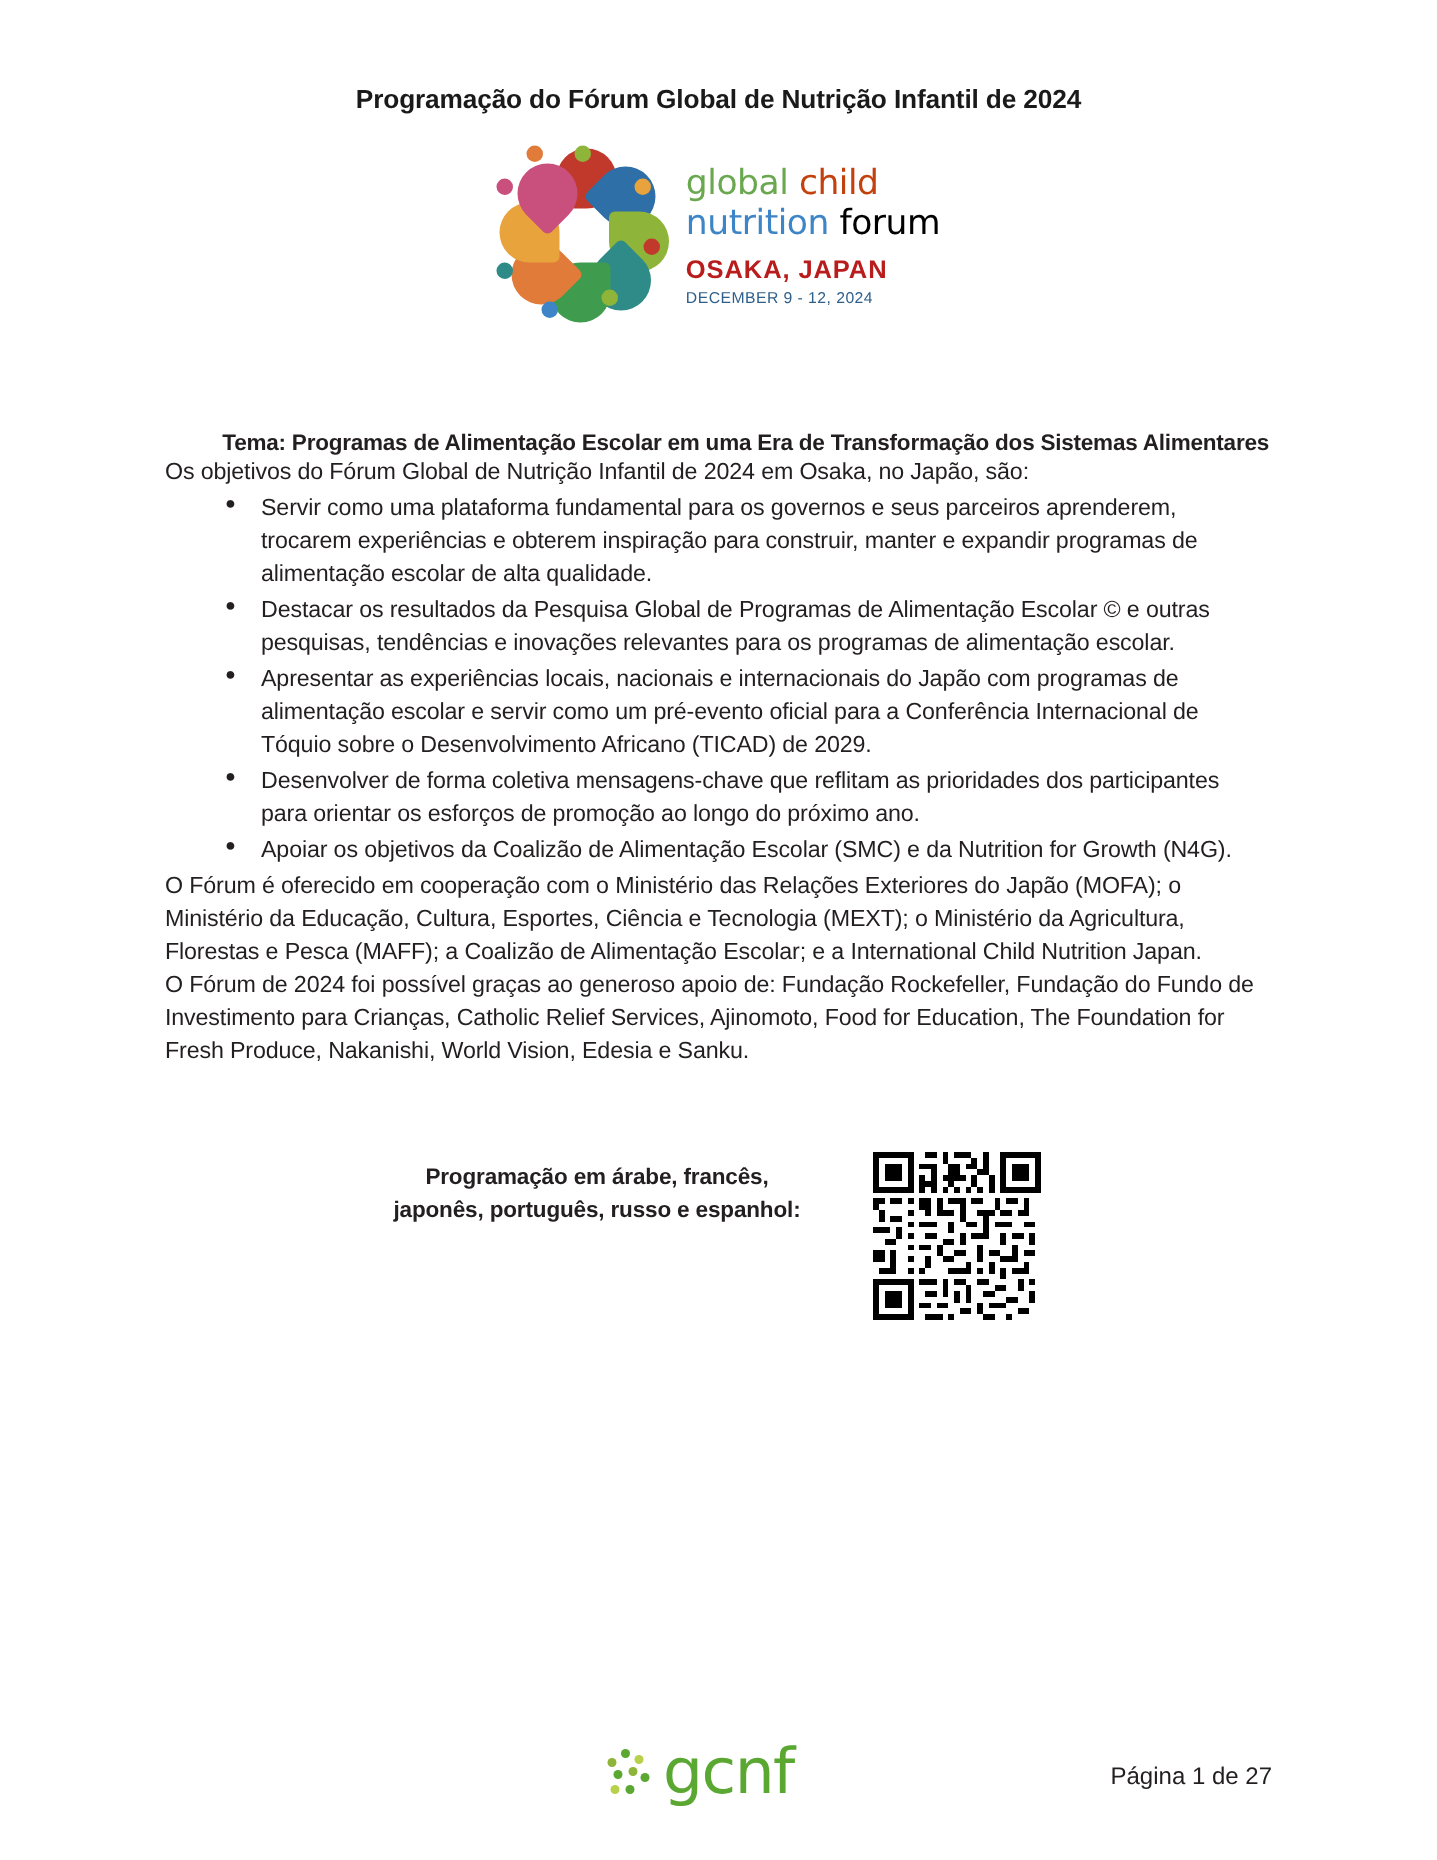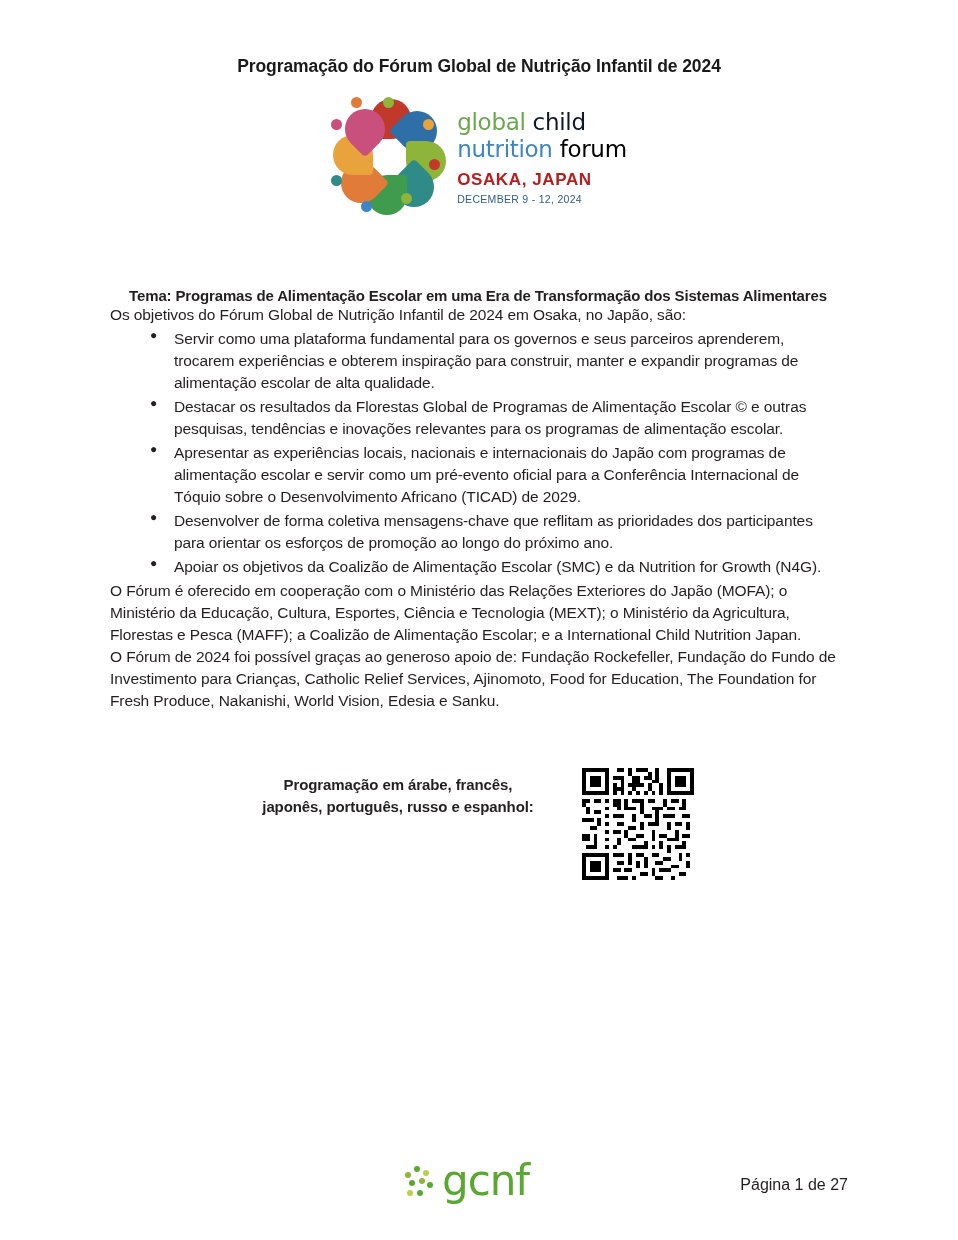--- a/index.html
+++ b/index.html
@@ -68,21 +68,21 @@
   .logo-text {
     padding-top: 12px;
   }
   .logo-word {
     font-family: "DejaVu Sans", sans-serif;
     font-size: 23px;
     line-height: 1.17;
     letter-spacing: -0.3px;
   }
   .w-global { color: #6aa84f; }
-  .w-child { color: #0f172a; text-align: right; }
+  .w-child { color: #c2410c; text-align: right; }
   .w-nutrition { color: #3d85c6; }
   .w-forum { color: #000000; }
   .logo-city {
     font-family: "Liberation Sans", sans-serif;
     font-size: 17px;
     font-weight: bold;
     color: #b91c1c;
     letter-spacing: 0.6px;
     margin-top: 7px;
   }
@@ -92,21 +92,21 @@
     color: #2e5f8a;
     letter-spacing: 0.3px;
     margin-top: 3px;
   }
 
   
   .content {
     padding: 0 112px 0 110px;
   }
   .theme-line {
-    text-align: center;
+    text-align: right;
     font-size: 15px;
     font-weight: bold;
     margin-top: 72px;
     letter-spacing: -0.15px;
   }
   .theme-line .theme-label { font-weight: bold; }
 
   p.body-text {
     font-size: 15.5px;
     line-height: 1.42;
@@ -254,21 +254,21 @@
   <div class="content">
 
     <div class="theme-line">
       <span class="theme-label">Tema</span><span>: </span><span>Programas de Alimentação Escolar em uma Era de Transformação dos Sistemas Alimentares</span>
     </div>
 
     <p class="body-text intro">Os objetivos do Fórum Global de Nutrição Infantil de 2024 em Osaka, no Japão, são:</p>
 
     <ul class="objectives">
       <li>Servir como uma plataforma fundamental para os governos e seus parceiros aprenderem, trocarem experiências e obterem inspiração para construir, manter e expandir programas de alimentação escolar de alta qualidade.</li>
-      <li>Destacar os resultados da Florestas Global de Programas de Alimentação Escolar © e outras pesquisas, tendências e inovações relevantes para os programas de alimentação escolar.</li>
+      <li>Destacar os resultados da Pesquisa Global de Programas de Alimentação Escolar © e outras pesquisas, tendências e inovações relevantes para os programas de alimentação escolar.</li>
       <li>Apresentar as experiências locais, nacionais e internacionais do Japão com programas de alimentação escolar e servir como um pré-evento oficial para a Conferência Internacional de Tóquio sobre o Desenvolvimento Africano (TICAD) de 2029.</li>
       <li>Desenvolver de forma coletiva mensagens-chave que reflitam as prioridades dos participantes para orientar os esforços de promoção ao longo do próximo ano.</li>
       <li>Apoiar os objetivos da Coalizão de Alimentação Escolar (SMC) e da Nutrition for Growth (N4G).</li>
     </ul>
 
     <p class="body-text para-coop">O Fórum é oferecido em cooperação com o Ministério das Relações Exteriores do Japão (MOFA); o Ministério da Educação, Cultura, Esportes, Ciência e Tecnologia (MEXT); o Ministério da Agricultura, Florestas e Pesca (MAFF); a Coalizão de Alimentação Escolar; e a International Child Nutrition Japan.</p>
 
     <p class="body-text para-support">O Fórum de 2024 foi possível graças ao generoso apoio de: Fundação Rockefeller, Fundação do Fundo de Investimento para Crianças, Catholic Relief Services, Ajinomoto, Food for Education, The Foundation for Fresh Produce, Nakanishi, World Vision, Edesia e Sanku.</p>
 
     <div class="qr-block">

